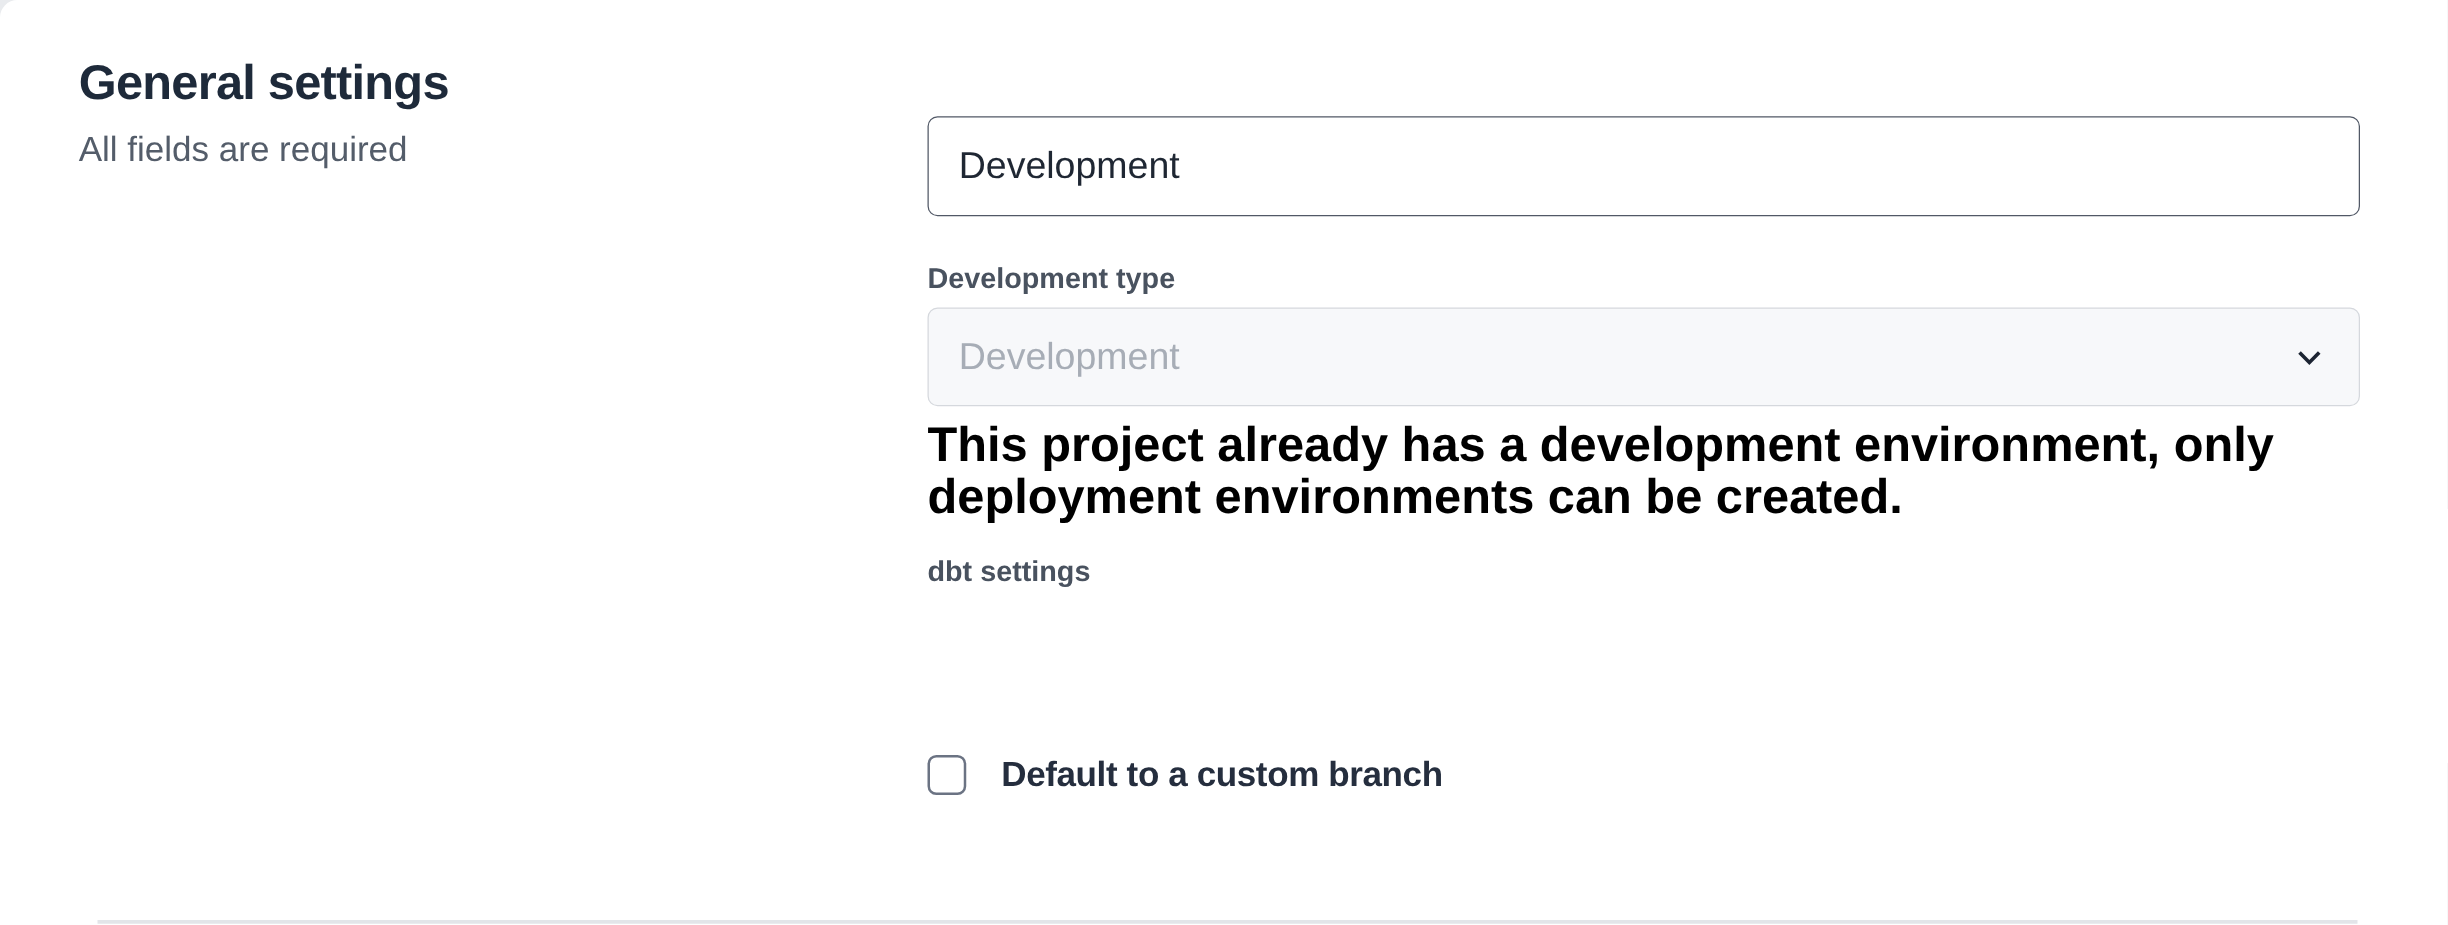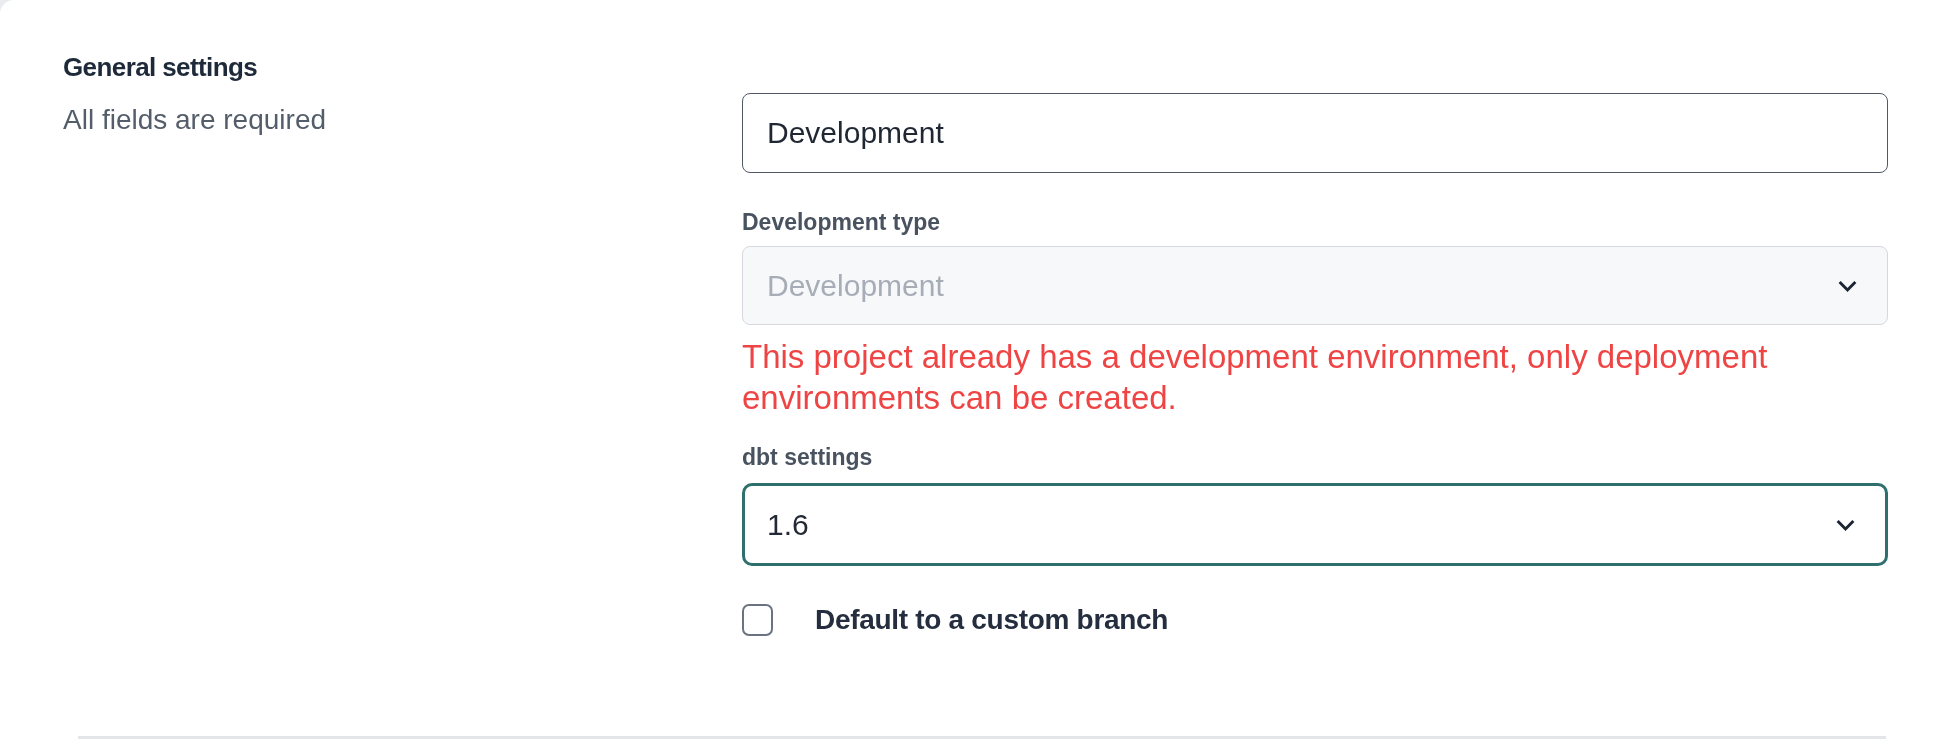--- a/index.html
+++ b/index.html
@@ -18,21 +18,21 @@
   }
 
   
   .left-col {
     position: absolute;
     left: 63px;
     top: 44px;
     width: 560px;
   }
   .section-title {
-    font-size: 26px;
+    font-size: 39px;
     font-weight: 700;
     letter-spacing: -0.6px;
     color: #1e2a3a;
     line-height: 46px;
   }
   .section-subtitle {
     margin-top: 14px;
     font-size: 28px;
     font-weight: 400;
     color: #545d6a;
@@ -115,32 +115,33 @@
     height: 27px;
     color: #1c2432;
     display: block;
   }
 
   .helper-text {
     position: absolute;
     left: 0;
     top: 336px;
     width: 1146px;
-    font-size: 33px;
+    font-size: 39px;
     line-height: 41px;
-    color: #ef4444;
+    color: #000000;
+    font-weight: bold;
   }
 
   .checkbox-row {
     position: absolute;
     left: 0;
     top: 603px;
     display: flex;
     align-items: center;
-    gap: 42px;
+    gap: 28px;
     cursor: pointer;
   }
   .checkbox-box {
     width: 31px;
     height: 32px;
     border: 2px solid #6b7383;
     border-radius: 7px;
     background: #ffffff;
     flex: 0 0 auto;
   }
@@ -179,26 +180,20 @@
     <div class="select-box select-disabled" role="combobox" aria-disabled="true">
       <span class="select-value">Development</span>
       <svg class="chevron" viewBox="0 0 24 24">
         <path d="M5 8.5 L12 15.5 L19 8.5" fill="none" stroke="currentColor" stroke-width="2.6" stroke-linejoin="miter"></path>
       </svg>
     </div>
 
     <div class="helper-text">This project already has a development environment, only deployment environments can be created.</div>
 
     <label class="field-label lbl-dbt-version">dbt settings</label>
-    <div class="select-box select-focused" role="combobox" aria-expanded="false">
-      <span class="select-value">1.6</span>
-      <svg class="chevron" viewBox="0 0 24 24">
-        <path d="M5 8.5 L12 15.5 L19 8.5" fill="none" stroke="currentColor" stroke-width="2.6" stroke-linejoin="miter"></path>
-      </svg>
-    </div>
 
     <div class="checkbox-row">
       <span class="checkbox-box" role="checkbox" aria-checked="false"></span>
       <span class="checkbox-label">Default to a custom branch</span>
     </div>
 
   </div>
 
   <div class="divider"></div>
 </div>

